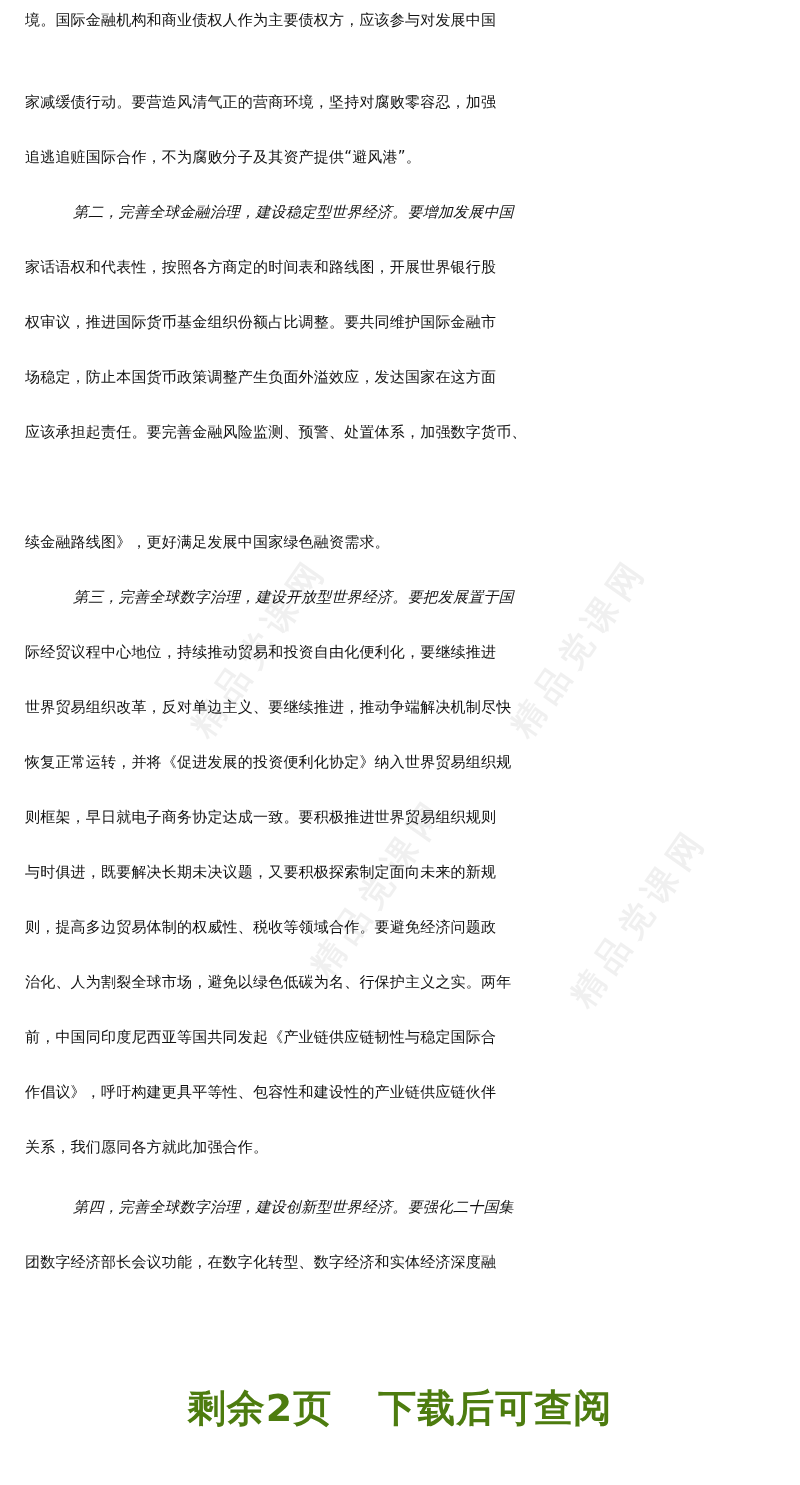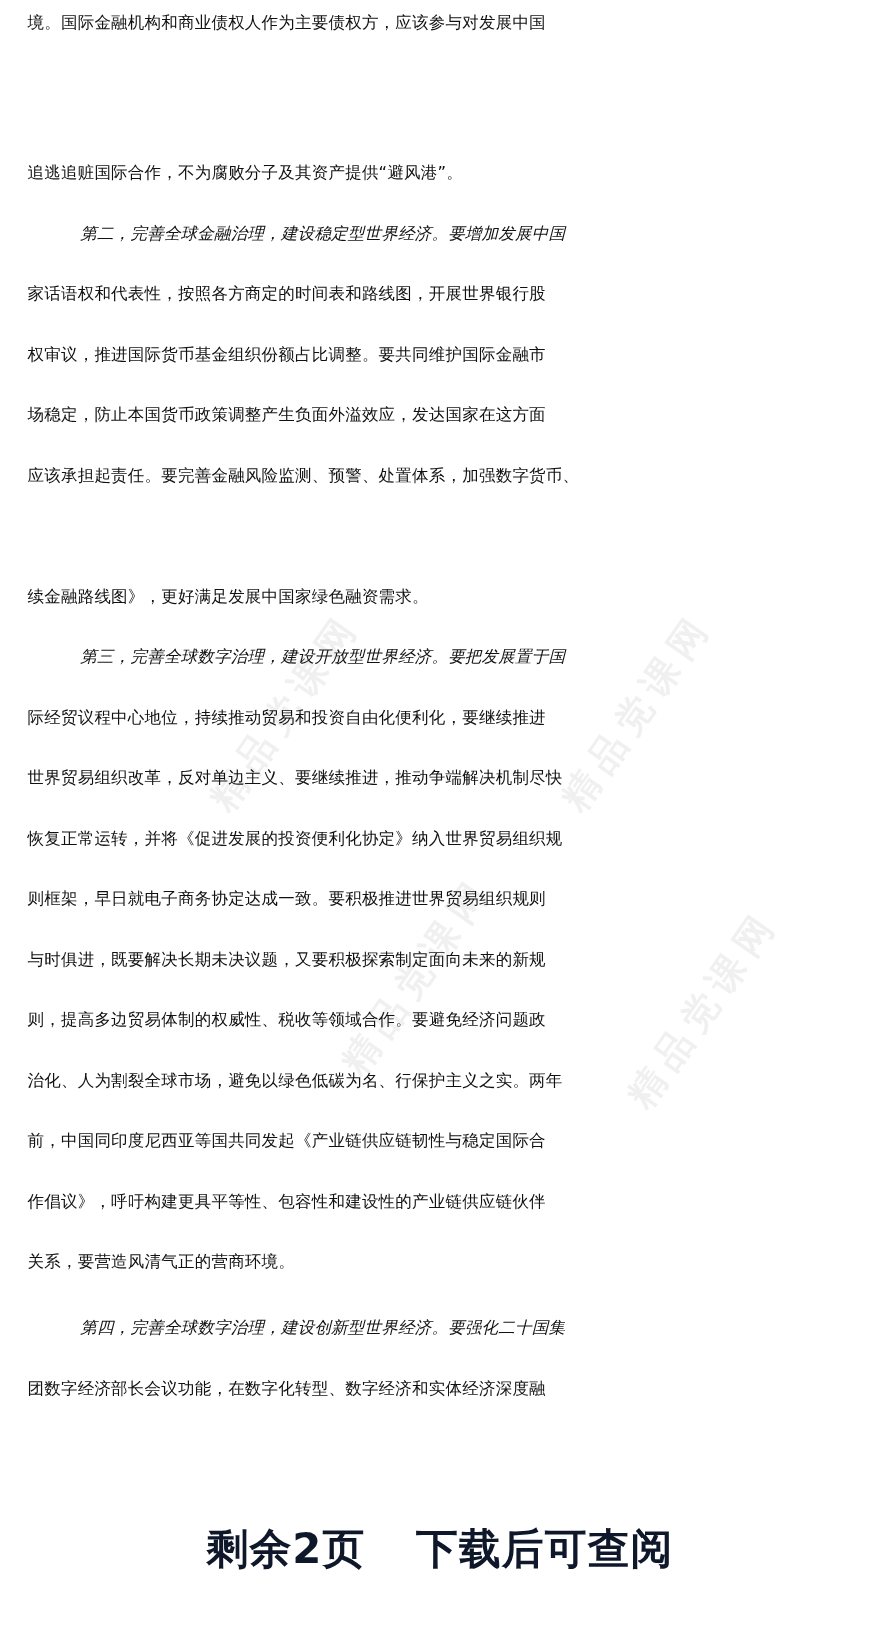--- a/index.html
+++ b/index.html
@@ -6,51 +6,52 @@
   body { width: 800px; height: 1485px; position: relative; overflow: hidden;
          font-family: "DejaVu Sans", "Liberation Sans", sans-serif; color: #111111; }
   .page { position: absolute; left: 0; top: 0; width: 800px; height: 1485px; }
   .line { position: absolute; left: 25px; width: 760px; height: 40px; line-height: 40px;
           font-size: 15px; white-space: nowrap; letter-spacing: 0.2px; }
   .line.indent { left: 73px; width: 712px; font-style: italic; }
   .watermark { position: absolute; font-size: 34px; color: rgba(0,0,0,0.06);
                transform: rotate(-55deg); transform-origin: left top; white-space: nowrap;
                letter-spacing: 8px; pointer-events: none; font-weight: bold; }
   .footer-banner { position: absolute; left: 0; top: 1383px; width: 800px; text-align: center;
-                   font-size: 38px; font-weight: bold; color: #0f172a; letter-spacing: 1px; }
+                   font-size: 38px; font-weight: bold; color: #4d7c0f; letter-spacing: 1px; }
   .footer-banner .gap { display: inline-block; width: 46px; }
 </style>
 </head>
 <body>
 
 <div class="page">
 
   <div class="watermark" style="left:180px; top:720px;">精品党课网</div>
   <div class="watermark" style="left:500px; top:720px;">精品党课网</div>
   <div class="watermark" style="left:300px; top:960px;">精品党课网</div>
   <div class="watermark" style="left:560px; top:990px;">精品党课网</div>
 
   <div class="line" style="top:0px">境。国际金融机构和商业债权人作为主要债权方，应该参与对发展中国</div>
+  <div class="line" style="top:82px">家减缓债行动。要营造风清气正的营商环境，坚持对腐败零容忍，加强</div>
   <div class="line" style="top:137px">追逃追赃国际合作，不为腐败分子及其资产提供“避风港”。</div>
   <div class="line indent" style="top:192px">第二，完善全球金融治理，建设稳定型世界经济。要增加发展中国</div>
   <div class="line" style="top:247px">家话语权和代表性，按照各方商定的时间表和路线图，开展世界银行股</div>
   <div class="line" style="top:302px">权审议，推进国际货币基金组织份额占比调整。要共同维护国际金融市</div>
   <div class="line" style="top:357px">场稳定，防止本国货币政策调整产生负面外溢效应，发达国家在这方面</div>
   <div class="line" style="top:412px">应该承担起责任。要完善金融风险监测、预警、处置体系，加强数字货币、</div>
   <div class="line" style="top:522px">续金融路线图》，更好满足发展中国家绿色融资需求。</div>
   <div class="line indent" style="top:577px">第三，完善全球数字治理，建设开放型世界经济。要把发展置于国</div>
   <div class="line" style="top:632px">际经贸议程中心地位，持续推动贸易和投资自由化便利化，要继续推进</div>
   <div class="line" style="top:687px">世界贸易组织改革，反对单边主义、要继续推进，推动争端解决机制尽快</div>
   <div class="line" style="top:742px">恢复正常运转，并将《促进发展的投资便利化协定》纳入世界贸易组织规</div>
   <div class="line" style="top:797px">则框架，早日就电子商务协定达成一致。要积极推进世界贸易组织规则</div>
   <div class="line" style="top:852px">与时俱进，既要解决长期未决议题，又要积极探索制定面向未来的新规</div>
   <div class="line" style="top:907px">则，提高多边贸易体制的权威性、税收等领域合作。要避免经济问题政</div>
   <div class="line" style="top:1017px">前，中国同印度尼西亚等国共同发起《产业链供应链韧性与稳定国际合</div>
   <div class="line" style="top:962px">治化、人为割裂全球市场，避免以绿色低碳为名、行保护主义之实。两年</div>
   <div class="line" style="top:1072px">作倡议》，呼吁构建更具平等性、包容性和建设性的产业链供应链伙伴</div>
-  <div class="line" style="top:1127px">关系，要营造风清气正的营商环境。</div>
+  <div class="line" style="top:1127px">关系，我们愿同各方就此加强合作。</div>
   <div class="line indent" style="top:1187px">第四，完善全球数字治理，建设创新型世界经济。要强化二十国集</div>
   <div class="line" style="top:1242px">团数字经济部长会议功能，在数字化转型、数字经济和实体经济深度融</div>
 
   <div class="footer-banner">
     <span>剩余2页</span><span class="gap"></span><span>下载后可查阅</span>
   </div>
 </div>
 
 </body></html>

